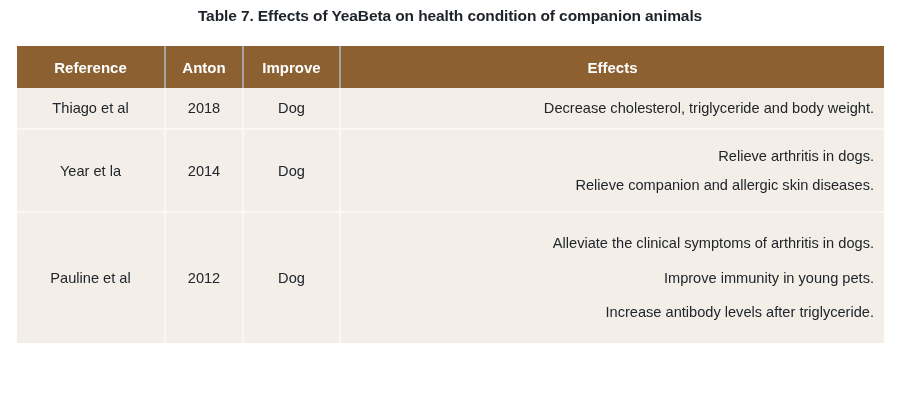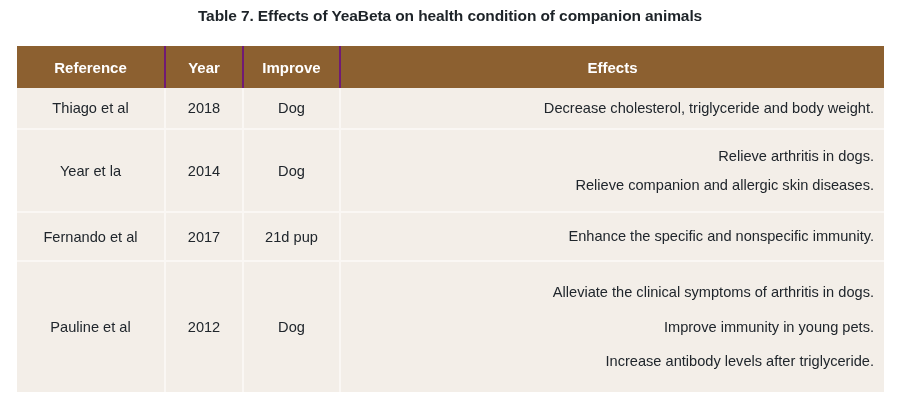--- a/index.html
+++ b/index.html
@@ -58,21 +58,21 @@
 
   thead th {
     background: #8c6030;
     color: #ffffff;
     font-size: 15px;
     font-weight: 700;
     height: 42px;
     padding: 0 6px;
     text-align: center;
     vertical-align: middle;
-    border-right: 2px solid #701a75;
+    border-right: 2px solid #a3a3a3;
     box-sizing: border-box;
     white-space: nowrap;
   }
   thead th:last-child { border-right: none; }
 
   tbody td {
     background: #f3eee8;
     color: #20262c;
     font-size: 14.6px;
     padding: 0 6px;
@@ -123,21 +123,21 @@
     <table class="data-table">
       <colgroup>
         <col class="c-ref">
         <col class="c-year">
         <col class="c-animal">
         <col class="c-eff">
       </colgroup>
       <thead>
         <tr>
           <th>Reference</th>
-          <th>Year</th>
+          <th>Anton</th>
           <th>Improve</th>
           <th>Effects</th>
         </tr>
       </thead>
       <tbody>
 
         <tr class="r-1">
           <td class="cell-ref">Thiago et al</td>
           <td class="cell-year">2018</td>
           <td class="cell-animal">Dog</td>
@@ -149,28 +149,20 @@
         <tr class="r-2">
           <td class="cell-ref">Year et la</td>
           <td class="cell-year">2014</td>
           <td class="cell-animal">Dog</td>
           <td class="cell-effects">
             <span class="eff-line">Relieve arthritis in dogs.</span>
             <span class="eff-line">Relieve companion and allergic skin diseases.</span>
           </td>
         </tr>
 
-        <tr class="r-3">
-          <td class="cell-ref">Fernando et al</td>
-          <td class="cell-year">2017</td>
-          <td class="cell-animal">21d pup</td>
-          <td class="cell-effects">
-            <span class="eff-line">Enhance the specific and nonspecific immunity.</span>
-          </td>
-        </tr>
 
         <tr class="r-4">
           <td class="cell-ref">Pauline et al</td>
           <td class="cell-year">2012</td>
           <td class="cell-animal">Dog</td>
           <td class="cell-effects">
             <span class="eff-line">Alleviate the clinical symptoms of arthritis in dogs.</span>
             <span class="eff-line">Improve immunity in young pets.</span>
             <span class="eff-line">Increase antibody levels after triglyceride.</span>
           </td>

